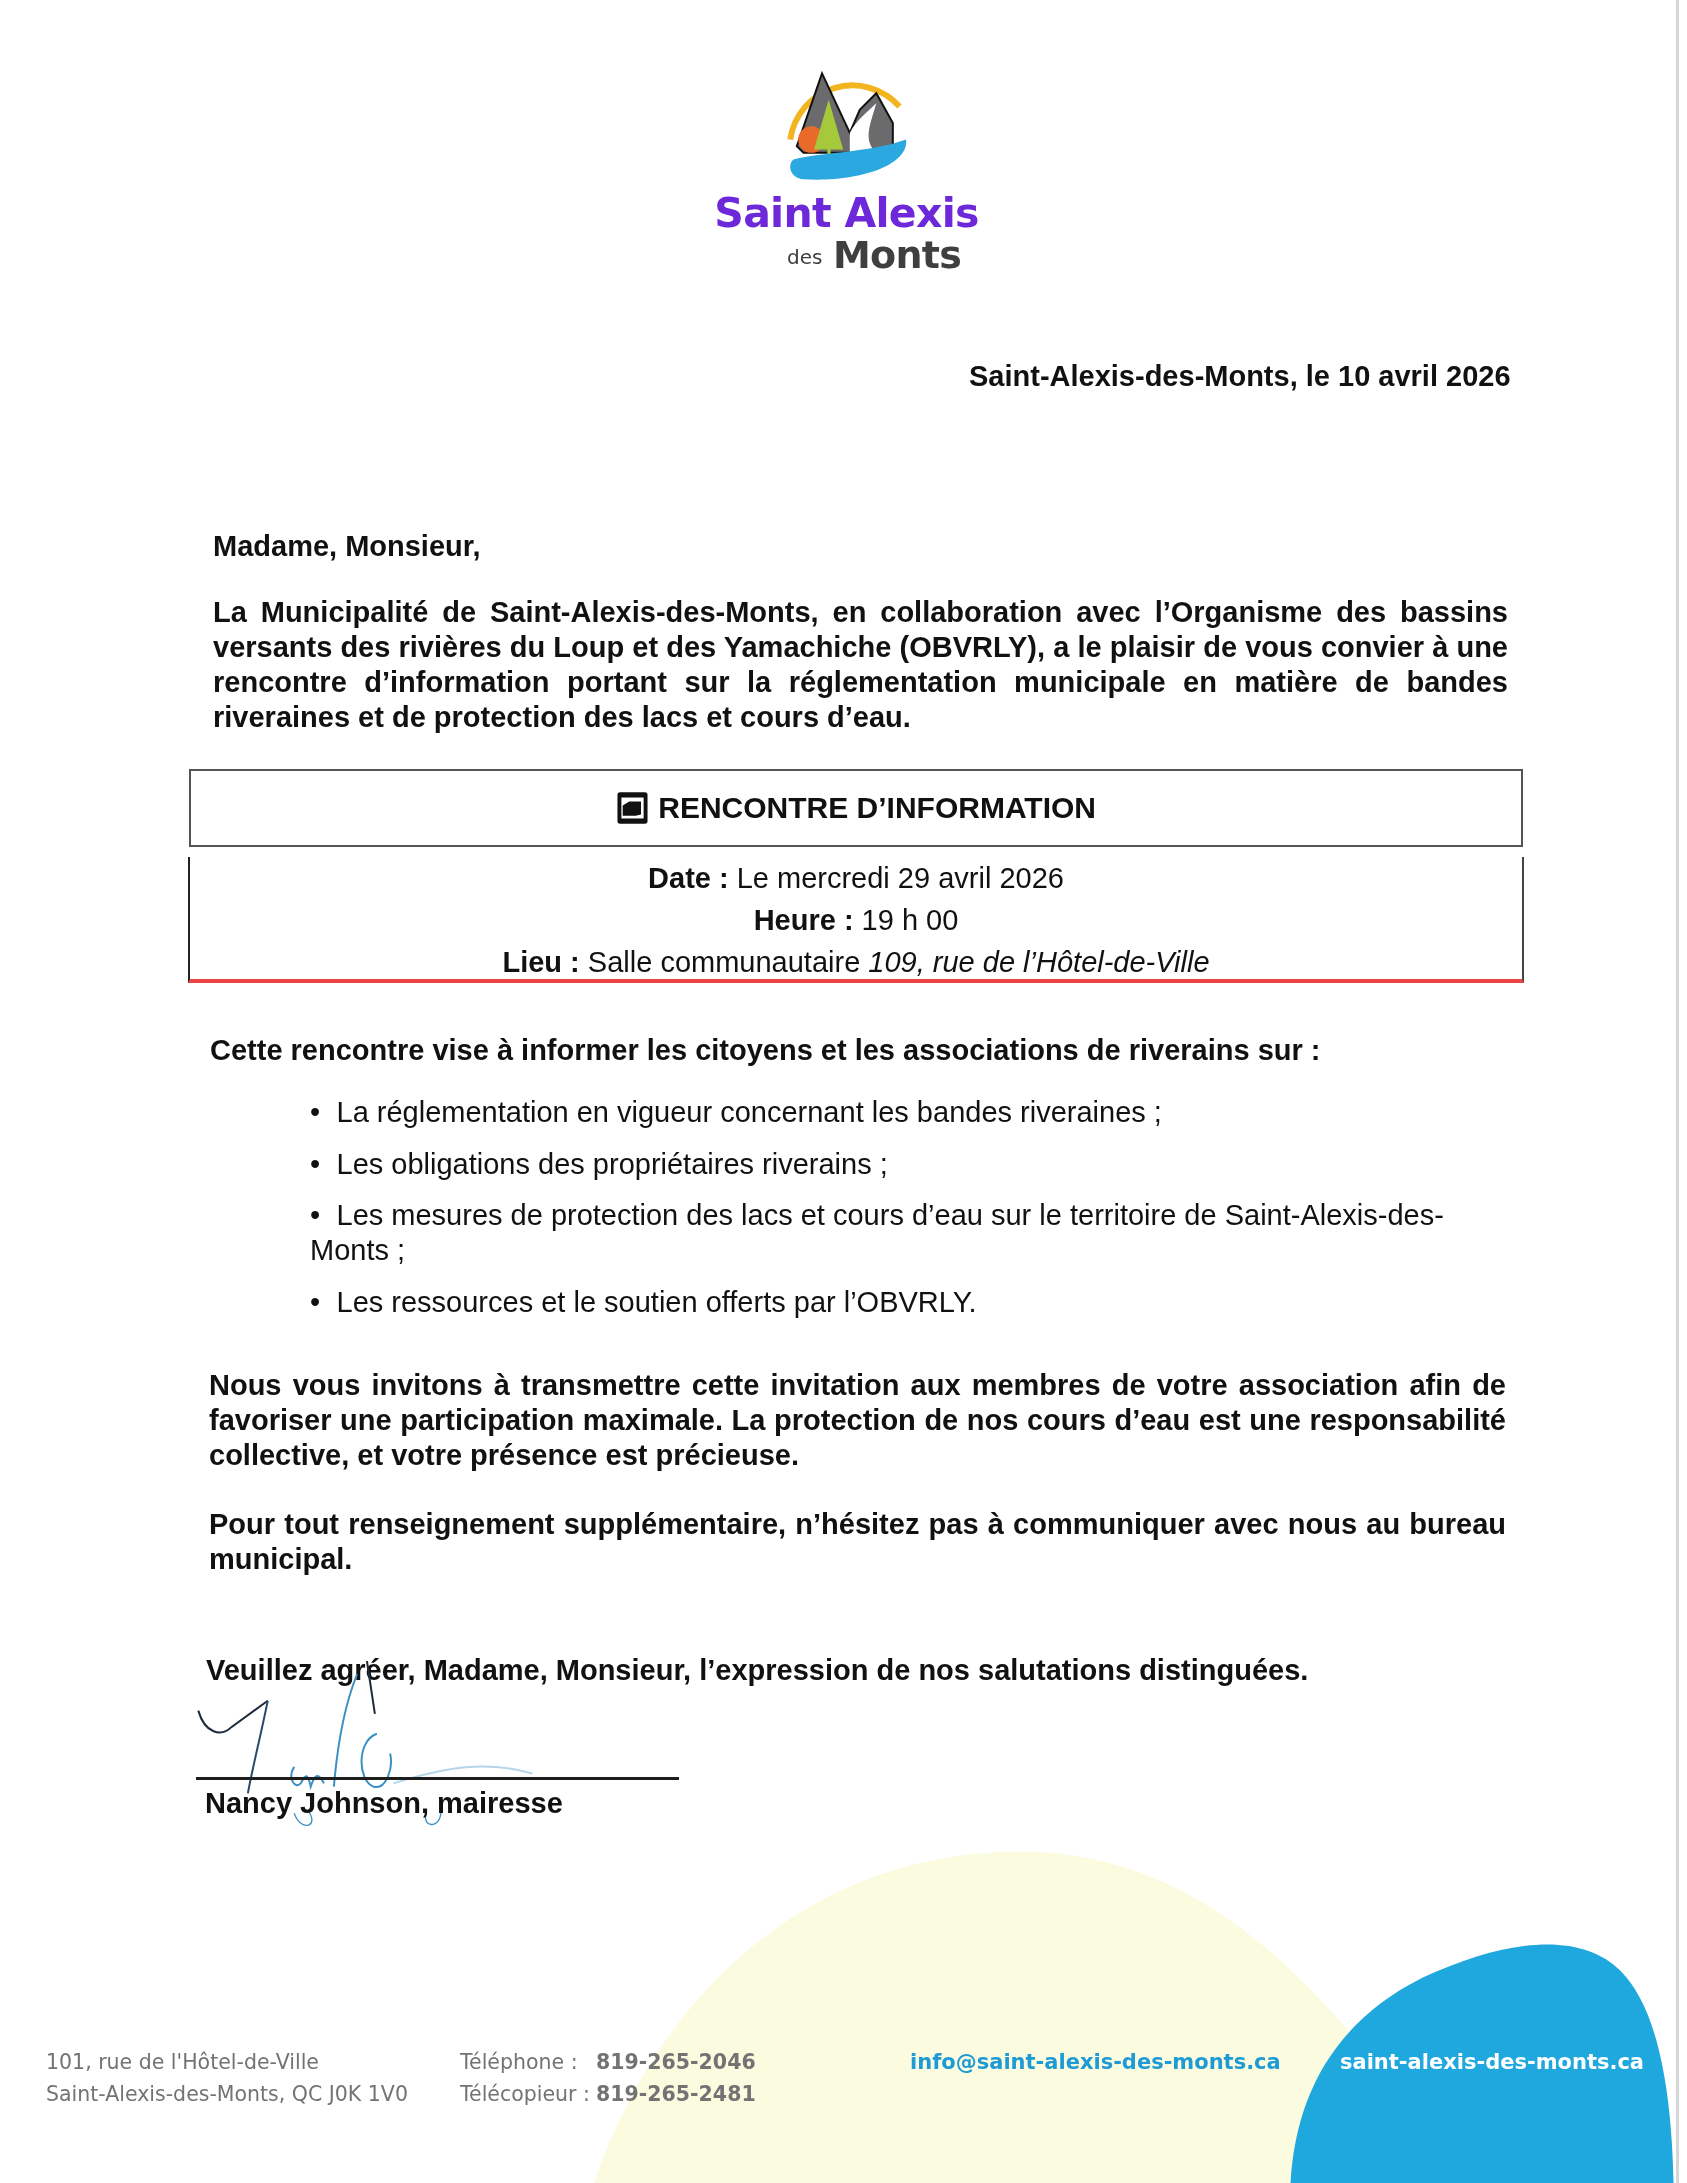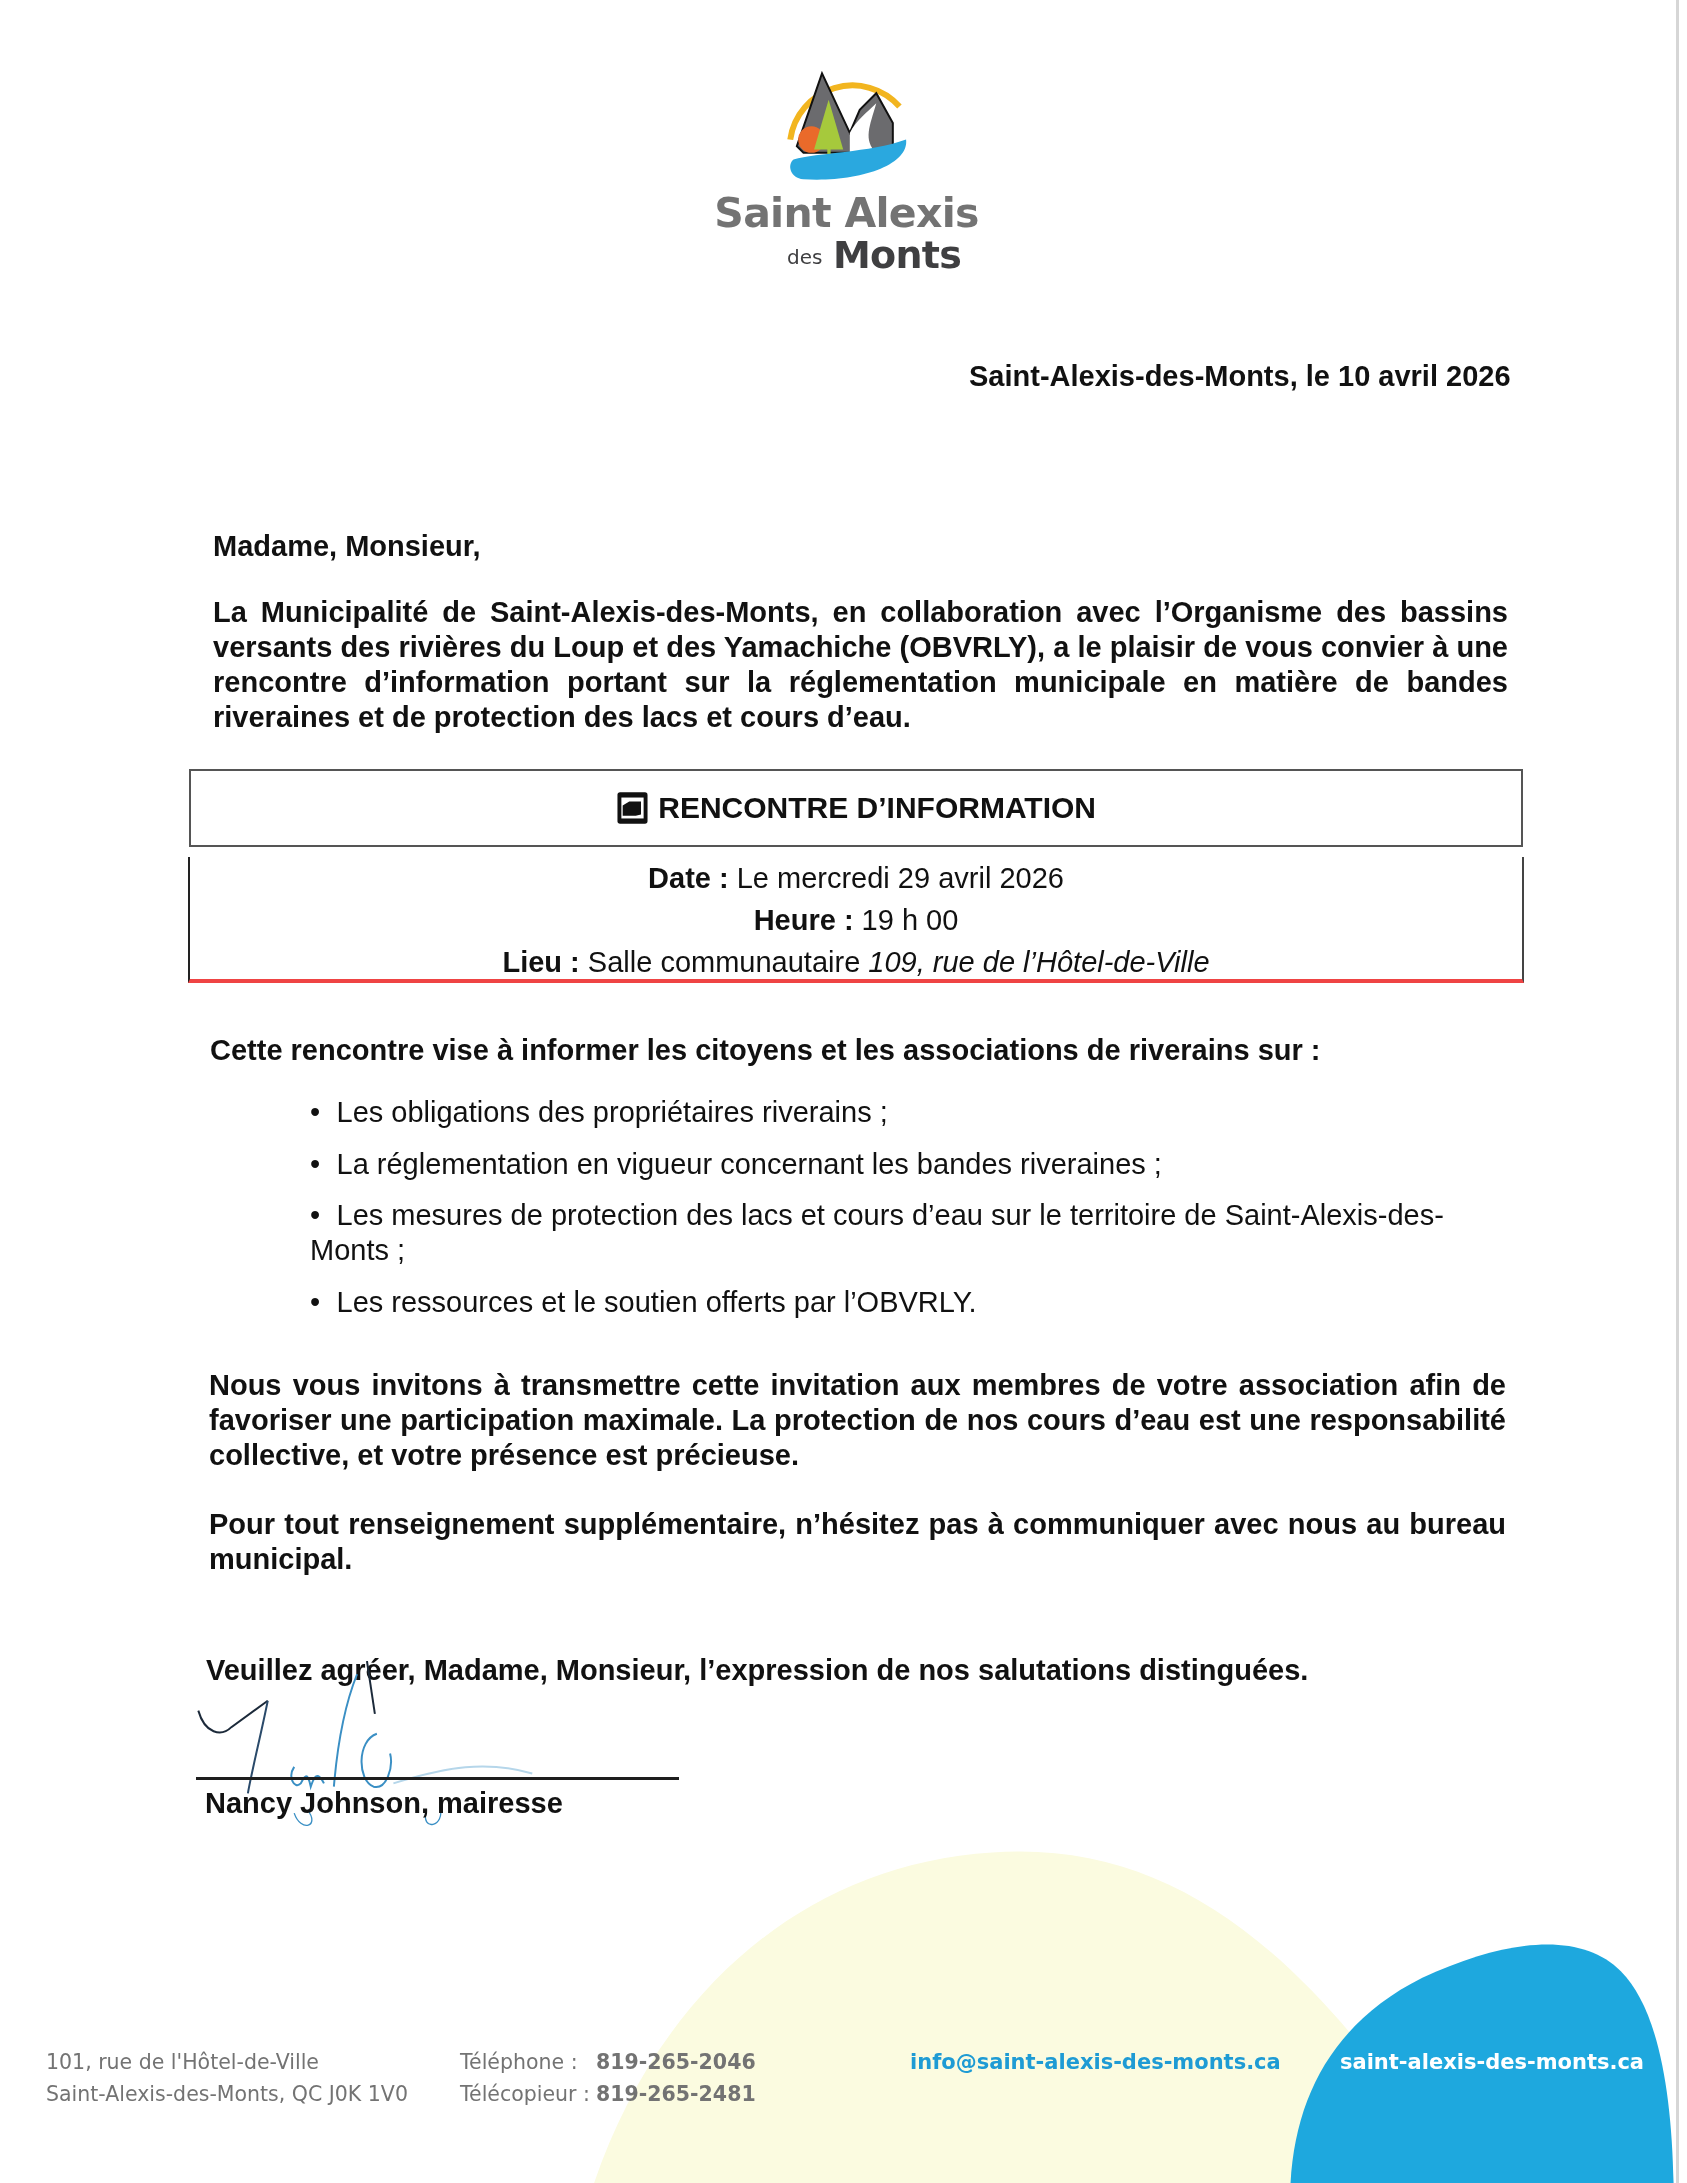--- a/index.html
+++ b/index.html
@@ -12,21 +12,21 @@
 
   
   .scan-edge { left: 1676px; top: 0; width: 2.6px; height: 2183px; background: #d6d6d6; }
 
   
   .logo { left: 701px; top: 60px; width: 291px; height: 218px; }
   .logo svg { position: absolute; left: 76px; top: 0; }
   .logo-title {
     position: absolute; left: 0; top: 129px; width: 291px; text-align: center;
     font-family: "DejaVu Sans", sans-serif; font-weight: bold; font-size: 41px;
-    color: #737373; letter-spacing: -0.7px;
+    color: #6d28d9; letter-spacing: -0.7px;
   }
   .logo-des { position: absolute; left: 86px; top: 185px; font-family: "DejaVu Sans", sans-serif; font-size: 20px; color: #3f3f41; }
   .logo-monts { position: absolute; left: 132px; top: 173px; font-family: "DejaVu Sans", sans-serif; font-weight: bold; font-size: 38px; color: #3f3f41; letter-spacing: -0.7px; }
 
   .text { font-size: 29px; line-height: 35px; font-weight: bold; }
   .justify { text-align: justify; text-align-last: left; }
 
   .dateline { left: 969px; top: 359px; }
   .salutation { left: 213px; top: 529px; }
   .para1 { left: 213px; top: 595px; width: 1295px; }
@@ -125,22 +125,22 @@
   <div class="detail-row">
     <b>Lieu :</b>
     <span>Salle communautaire</span>
     <i>109, rue de l’Hôtel-de-Ville</i>
   </div>
 </div>
 
 <div class="abs text intro">Cette rencontre vise à informer les citoyens et les associations de riverains sur :</div>
 
 <div class="abs bullets">
+  <div class="bullet"><span class="dot">•</span><span>La réglementation en vigueur concernant les bandes riveraines ;</span></div>
   <div class="bullet"><span class="dot">•</span><span>Les obligations des propriétaires riverains ;</span></div>
-  <div class="bullet"><span class="dot">•</span><span>La réglementation en vigueur concernant les bandes riveraines ;</span></div>
   <div class="bullet"><span class="dot">•</span><span>Les mesures de protection des lacs et cours d’eau sur le territoire de Saint-Alexis-des-Monts ;</span></div>
   <div class="bullet"><span class="dot">•</span><span>Les ressources et le soutien offerts par l’OBVRLY.</span></div>
 </div>
 
 <div class="abs text justify para2">Nous vous invitons à transmettre cette invitation aux membres de votre association afin de favoriser une participation maximale. La protection de nos cours d’eau est une responsabilité collective, et votre présence est précieuse.</div>
 <div class="abs text justify para3">Pour tout renseignement supplémentaire, n’hésitez pas à communiquer avec nous au bureau municipal.</div>
 <div class="abs text closing">Veuillez agréer, Madame, Monsieur, l’expression de nos salutations distinguées.</div>
 
 <svg class="abs signature" width="496" height="172" viewBox="0 0 750 260">
   <path d="M5 75 C 15 110, 40 115, 55 100 L 110 60" fill="none" stroke="#1c2a3a" stroke-width="3"></path>

